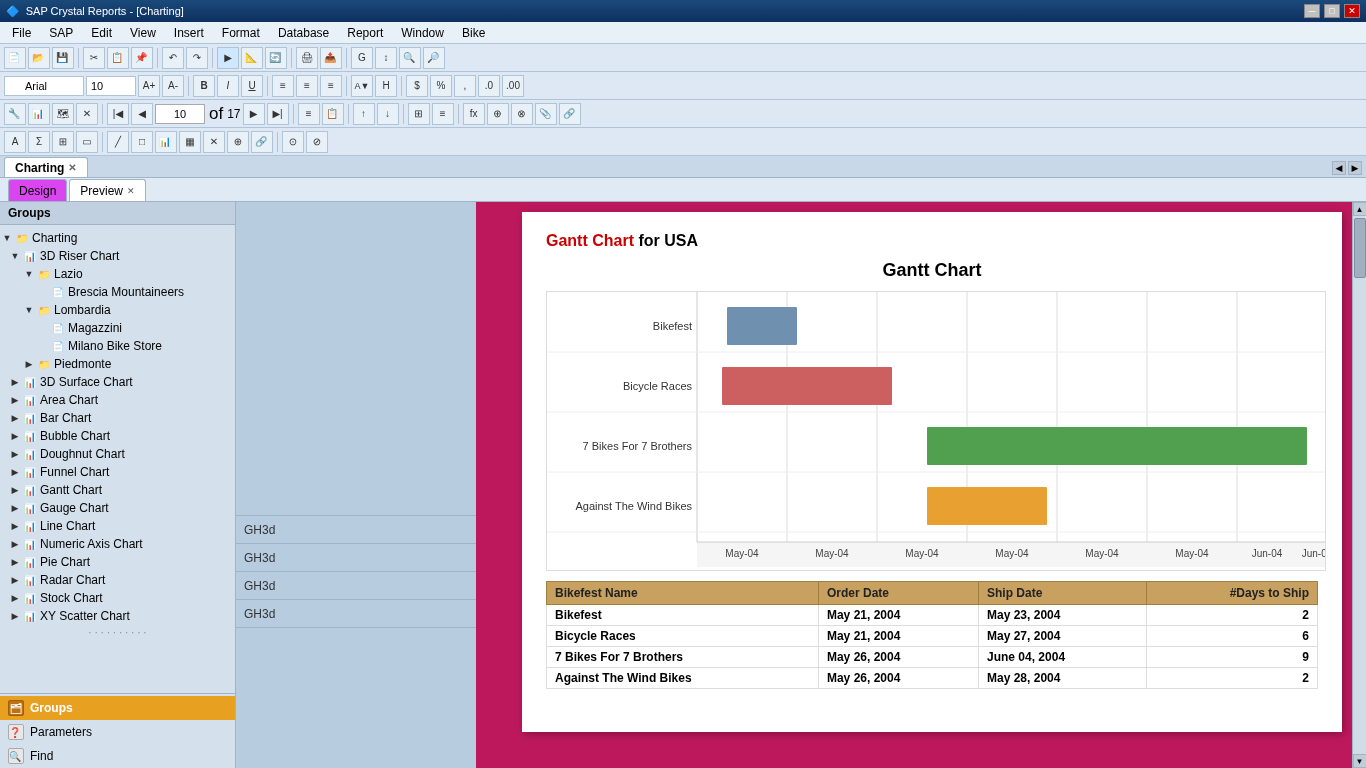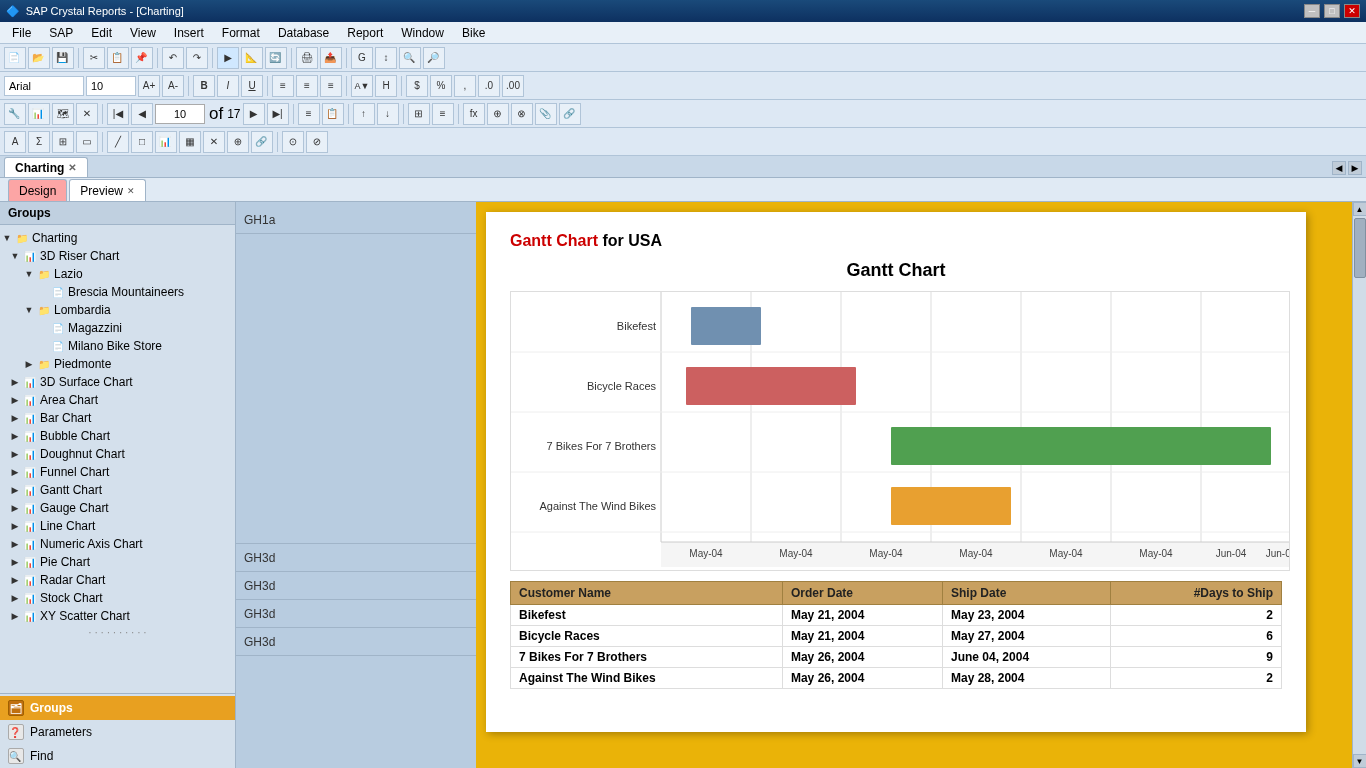--- a/index.html
+++ b/index.html
@@ -42,21 +42,21 @@
       gap: 2px;
       flex-wrap: wrap;
       min-height: 28px;
     }
     .tb-btn {
       width: 22px; height: 22px; background: #e8f0f8; border: 1px solid #b0c4d8;
       display: flex; align-items: center; justify-content: center; cursor: pointer;
       font-size: 10px; color: #333;
     }
     .tb-sep { width: 1px; height: 20px; background: #b0c4d8; margin: 0 2px; }
-    .tb-input { height: 20px; border: 1px solid #b0c4d8; background: white; padding: 0 4px; font-size: 11px; width: 80px; }
+    .tb-input { height: 20px; border: 1px solid #b0c4d8; background: white; padding: 0 20px; font-size: 11px; width: 80px; }
     .tb-input-sm { height: 20px; border: 1px solid #b0c4d8; background: white; padding: 0 4px; font-size: 11px; width: 50px; }
 
     
     .tab-strip {
       background: #c8d8e8;
       height: 22px;
       display: flex;
       align-items: flex-end;
       padding: 0 4px;
       border-bottom: 1px solid #a0b4c8;
@@ -82,21 +82,21 @@
     
     .sub-tab-strip {
       background: #e0eaf4;
       height: 24px;
       display: flex;
       align-items: flex-end;
       padding: 0 8px;
       border-bottom: 1px solid #a0b4c8;
     }
     .sub-tab {
-      height: 22px; padding: 0 10px; background: #fca5a5;
+      height: 22px; padding: 0 10px; background: #d946ef;
       border: 1px solid #a0b4c8; border-bottom: none;
       cursor: pointer; display: flex; align-items: center; font-size: 12px;
       margin-right: 2px; border-radius: 3px 3px 0 0;
     }
     .sub-tab.active { background: white; }
     .sub-tab-close { font-size: 9px; margin-left: 4px; color: #555; }
 
     
     .main-layout {
       display: flex;
@@ -176,23 +176,23 @@
       display: flex;
       align-items: center;
       padding: 0 8px;
       font-size: 12px;
       color: #333;
       border-bottom: 1px solid #a0b4c8;
     }
     .report-content {
       flex: 1;
       overflow-y: auto;
-      background: #eab308;
-      display: flex;
-      justify-content: flex-start;
+      background: #be185d;
+      display: flex;
+      justify-content: flex-end;
       align-items: flex-start;
       padding: 10px;
       position: relative;
     }
 
     
     .right-scrollbar {
       width: 14px;
       background: #c0ccd8;
       border-left: 1px solid #a0b4c8;
@@ -552,21 +552,20 @@
     <div class="panel-btn">
       <span class="panel-btn-icon">🔍</span>
       <span>Find</span>
     </div>
   </div>
 
   <div class="center-area">
     <div class="report-wrapper">
 
       <div class="gh-labels">
-        <div class="gh-label">GH1a</div>
         <div class="gh-label" style="height:310px; border-bottom:1px solid #a0b4c8;"></div>
         <div class="gh-label">GH3d</div>
         <div class="gh-label">GH3d</div>
         <div class="gh-label">GH3d</div>
         <div class="gh-label">GH3d</div>
       </div>
 
       <div class="report-content">
         <div class="report-page">
 
@@ -616,21 +615,21 @@
               <text x="555" y="265" text-anchor="middle" font-size="10" fill="#444">May-04</text>
               <text x="645" y="265" text-anchor="middle" font-size="10" fill="#444">May-04</text>
               <text x="720" y="265" text-anchor="middle" font-size="10" fill="#444">Jun-04</text>
               <text x="770" y="265" text-anchor="middle" font-size="10" fill="#444">Jun-04</text>
             </svg>
           </div>
 
           <table class="data-table">
             <thead>
               <tr>
-                <th>Customer Name</th>
+                <th>Bikefest Name</th>
                 <th>Order Date</th>
                 <th>Ship Date</th>
                 <th class="right">#Days to Ship</th>
               </tr>
             </thead>
             <tbody>
               <tr>
                 <td class="bold">Bikefest</td>
                 <td>May 21, 2004</td>
                 <td>May 23, 2004</td>

